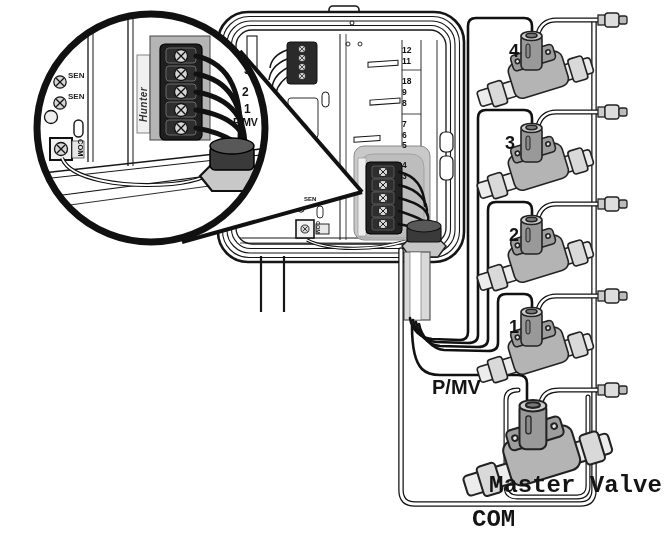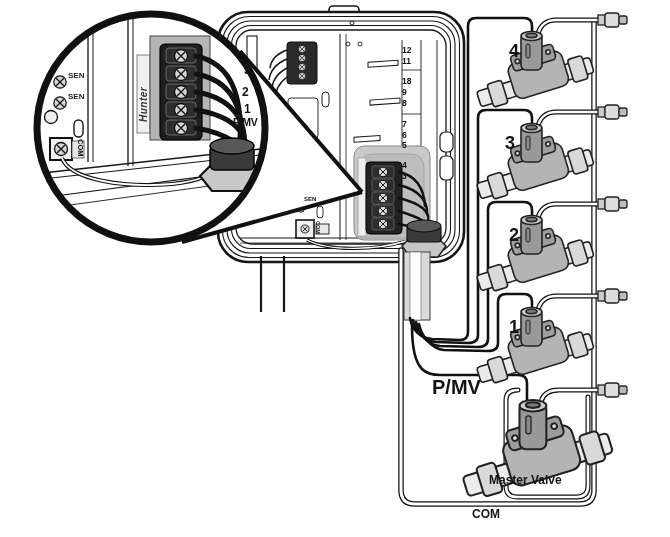--- a/index.html
+++ b/index.html
@@ -9,21 +9,21 @@
   .lbl{position:absolute;line-height:1;white-space:nowrap;color:#141414;}
   .circ-num{font-size:12px;font-weight:600;}
   .circ-pmv{font-size:10.5px;font-weight:600;letter-spacing:-.3px;}
   .sen{font-size:8px;font-weight:600;color:#222;}
   .vrot{transform:rotate(90deg);transform-origin:0 0;font-weight:600;}
   .vrot-up{transform:rotate(-90deg);transform-origin:0 0;}
   .logo{font-size:10px;font-weight:700;font-style:italic;letter-spacing:.5px;color:#333;}
   .stn{position:absolute;width:14px;font-size:8.5px;font-weight:700;}
   .valve-num{font-size:18px;font-weight:700;}
   .big{font-size:20px;font-weight:700;}
-  .cap{font-size:12px;font-weight:700;}
+  .cap{font-size:24px;font-weight:700;font-family:Liberation Mono, monospace;}
   .tiny{font-size:6px;font-weight:700;}
   .tiny2{font-size:5.5px;font-weight:600;}
 </style>
 </head>
 <body>
 
 <div id="stage">
 <svg id="art" width="670" height="537" viewBox="0 0 670 537">
   <defs>
     <clipPath id="circClip">

